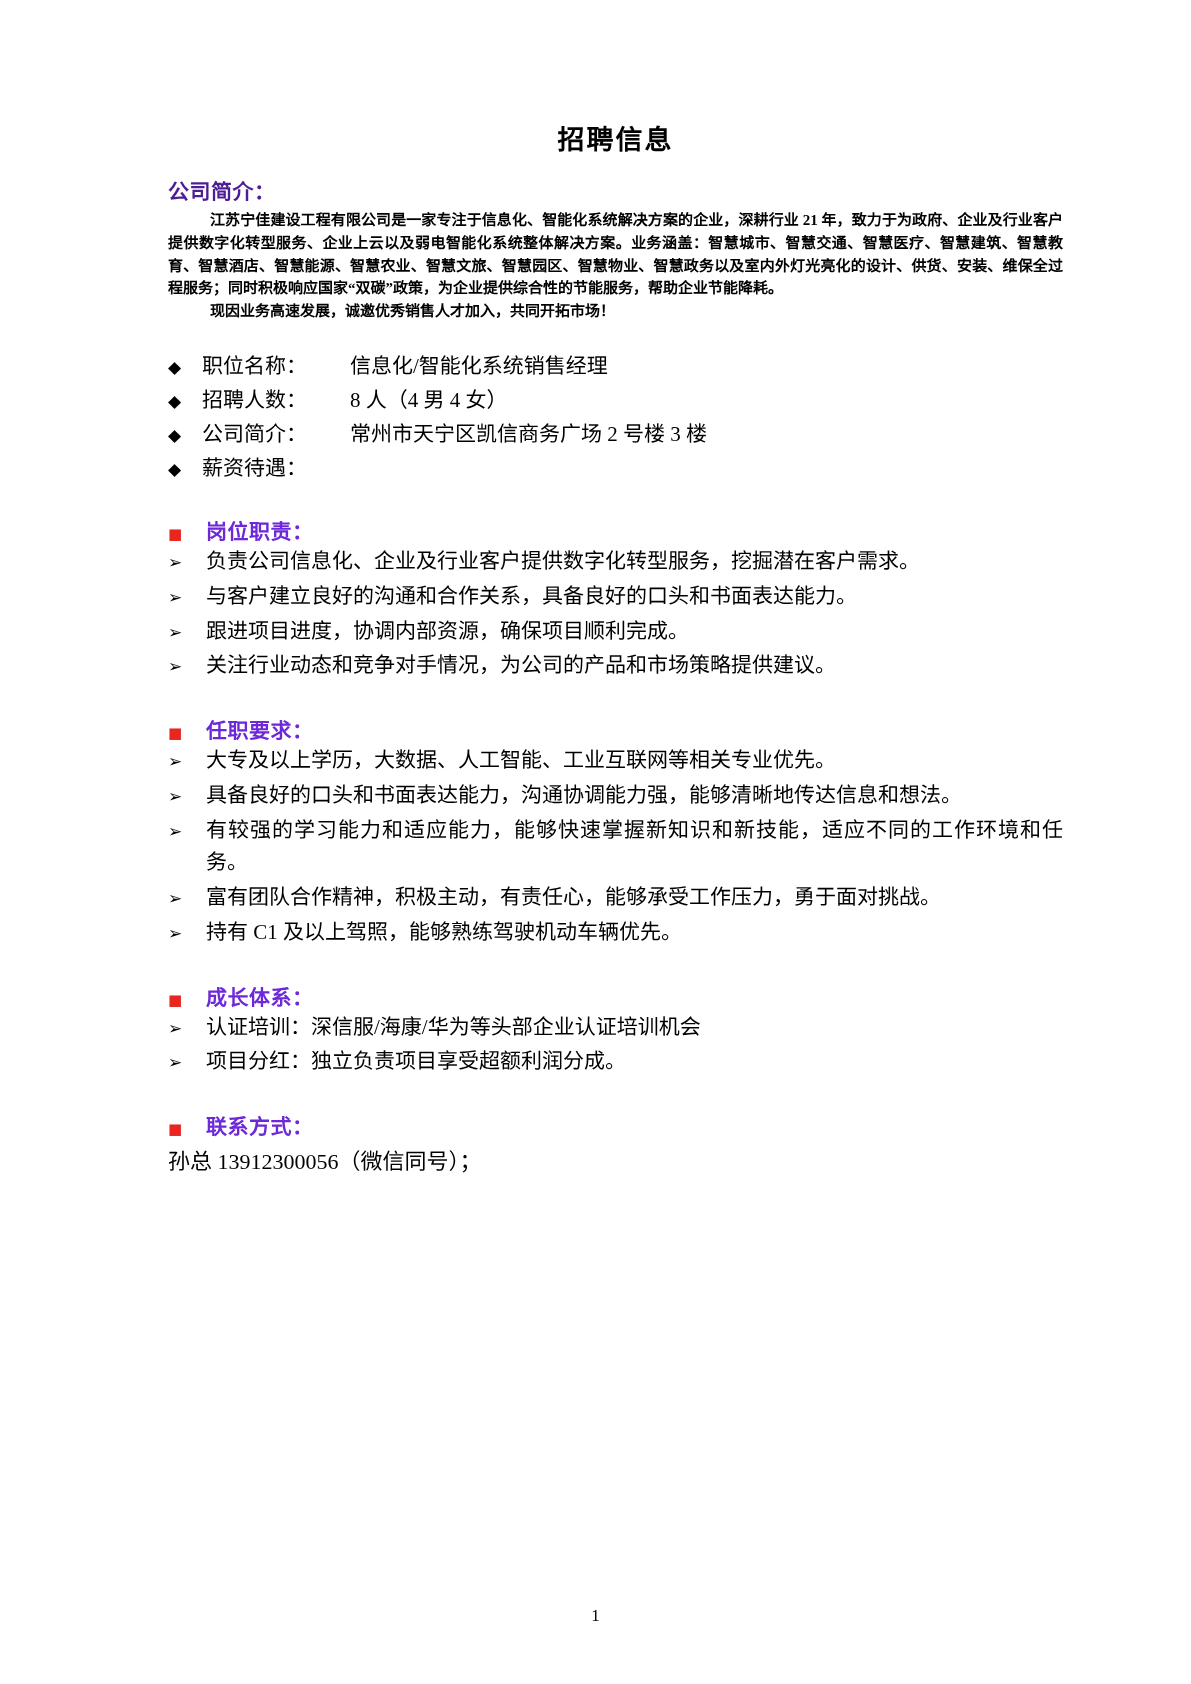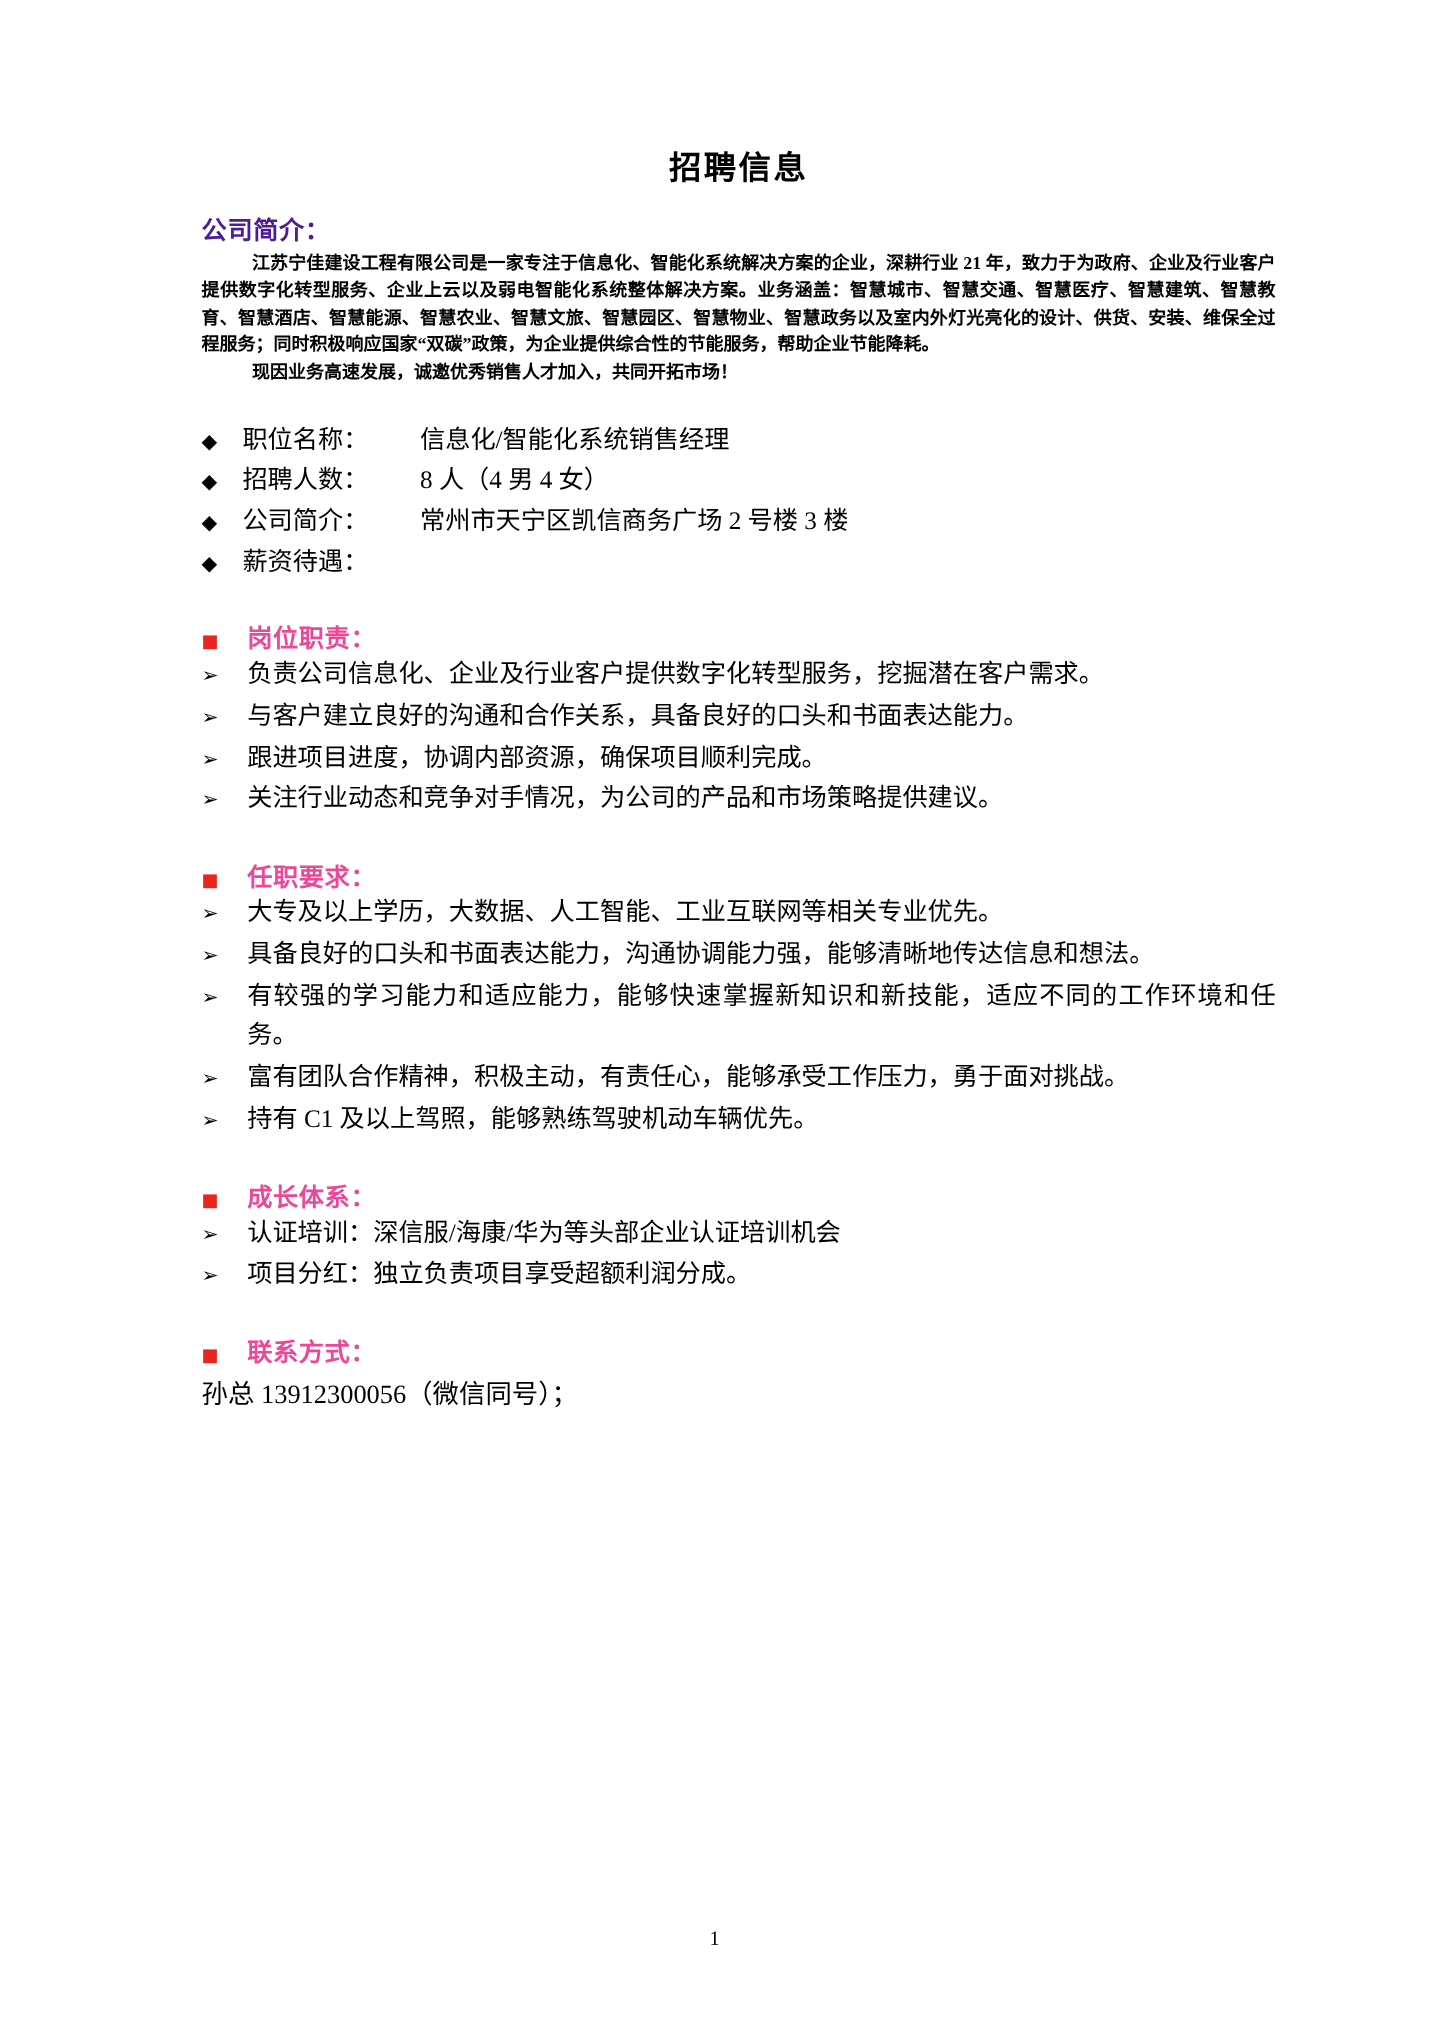--- a/index.html
+++ b/index.html
@@ -85,21 +85,21 @@
   }
   .sq-head .bul-square {
     display: inline-block;
     width: 38px;
     flex: 0 0 38px;
     color: #e8251f;
     font-size: 15px;
     font-family: "DejaVu Sans", sans-serif;
   }
   .sq-head .sq-text {
-    color: #ec4899;
+    color: #6d28d9;
     font-weight: bold;
     font-size: 21px;
     font-family: "DejaVu Sans", "Liberation Sans", sans-serif;
     letter-spacing: 0.5px;
   }
 
   ul.arrow-list li {
     display: flex;
     align-items: baseline;
     font-size: 21px;

